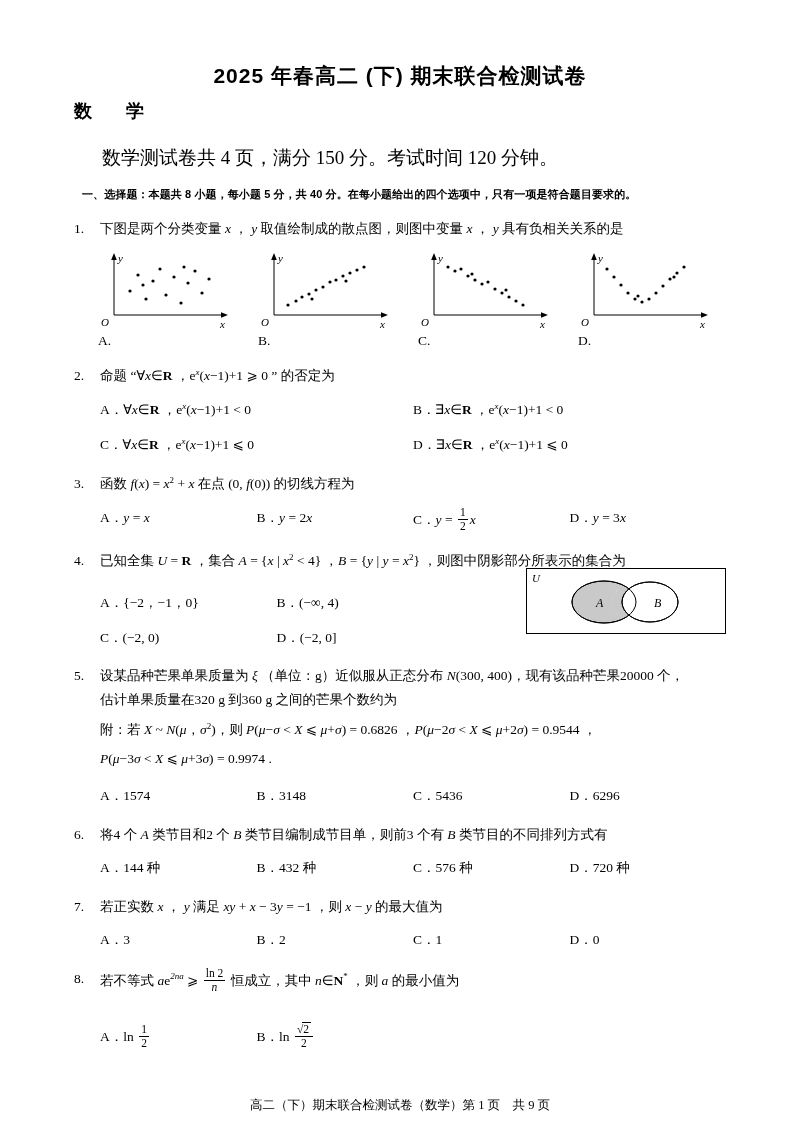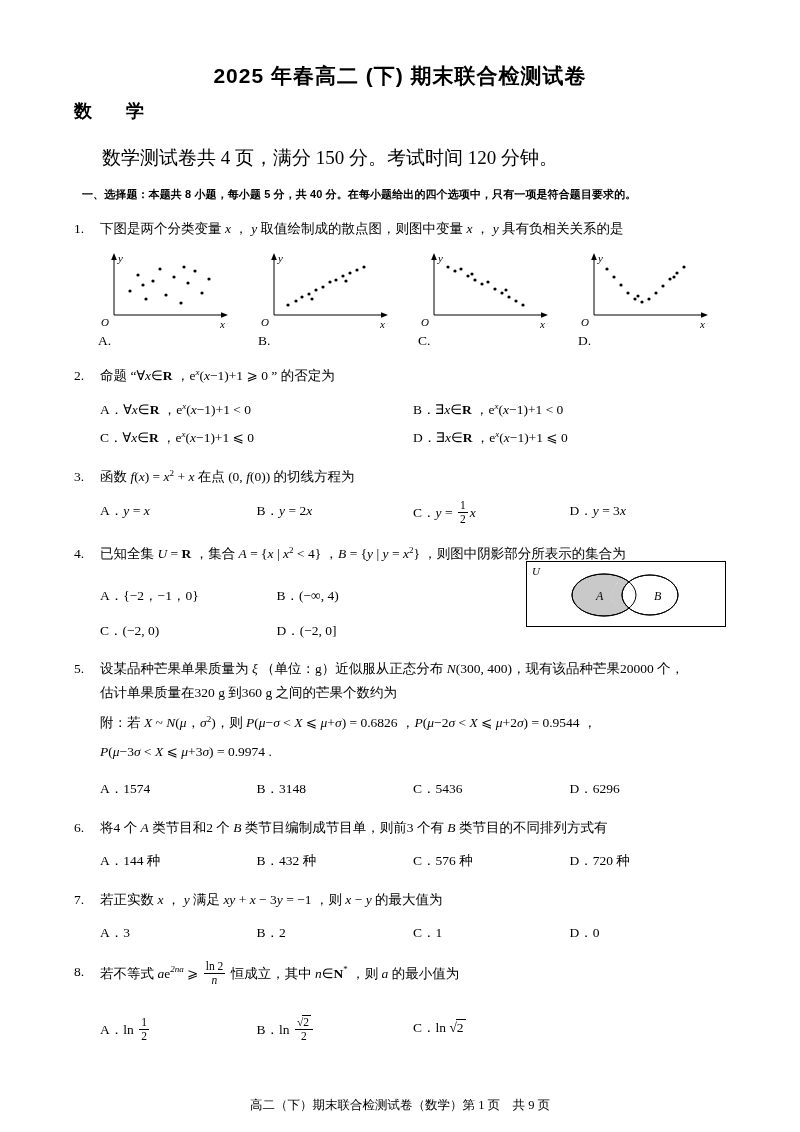--- a/index.html
+++ b/index.html
@@ -168,21 +168,21 @@
   </div>
 
   <div class="q">
     <div class="qnum">2.</div>
     <div class="qbody">
       <div>命题 “<span class="mn">∀</span><span class="mi">x</span><span class="mn">∈</span><span class="bb">R</span> ，e<sup class="mi">x</sup>(<span class="mi">x</span>−1)+1 ⩾ 0 ” 的否定为</div>
       <div class="opts o2" style="margin-top:11px">
         <div class="opt">A．<span class="mn">∀</span><span class="mi">x</span><span class="mn">∈</span><span class="bb">R</span> ，e<sup class="mi">x</sup>(<span class="mi">x</span>−1)+1 &lt; 0</div>
         <div class="opt">B．<span class="mn">∃</span><span class="mi">x</span><span class="mn">∈</span><span class="bb">R</span> ，e<sup class="mi">x</sup>(<span class="mi">x</span>−1)+1 &lt; 0</div>
       </div>
-      <div class="opts o2" style="margin-top:4px">
+      <div class="opts o2" style="margin-top:11px">
         <div class="opt">C．<span class="mn">∀</span><span class="mi">x</span><span class="mn">∈</span><span class="bb">R</span> ，e<sup class="mi">x</sup>(<span class="mi">x</span>−1)+1 ⩽ 0</div>
         <div class="opt">D．<span class="mn">∃</span><span class="mi">x</span><span class="mn">∈</span><span class="bb">R</span> ，e<sup class="mi">x</sup>(<span class="mi">x</span>−1)+1 ⩽ 0</div>
       </div>
     </div>
   </div>
 
   <div class="q">
     <div class="qnum">3.</div>
     <div class="qbody">
       <div>函数 <span class="mi">f</span>(<span class="mi">x</span>) = <span class="mi">x</span><sup>2</sup> + <span class="mi">x</span> 在点 (0, <span class="mi">f</span>(0)) 的切线方程为</div>
@@ -265,19 +265,18 @@
     </div>
   </div>
 
   <div class="q">
     <div class="qnum">8.</div>
     <div class="qbody">
       <div>若不等式 <span class="mi">a</span>e<sup class="mi">2na</sup> ⩾ <span class="frac"><span class="num">ln 2</span><span class="den"><span class="mi">n</span></span></span> 恒成立，其中 <span class="mi">n</span>∈<span class="bb">N</span><sup>*</sup> ，则 <span class="mi">a</span> 的最小值为</div>
       <div class="opts o4" style="margin-top:28px">
         <div class="opt">A．ln <span class="frac"><span class="num">1</span><span class="den">2</span></span></div>
         <div class="opt">B．ln <span class="frac"><span class="num"><span class="sqrt">√<span class="rad">2</span></span></span><span class="den">2</span></span></div>
-        <div class="opt">C．ln <span class="sqrt">√<span class="rad">2</span></span></div>
       </div>
     </div>
   </div>
 
   <div class="footer">高二（下）期末联合检测试卷（数学）第 1 页　共 9 页</div>
 </div>
 
 </body></html>

